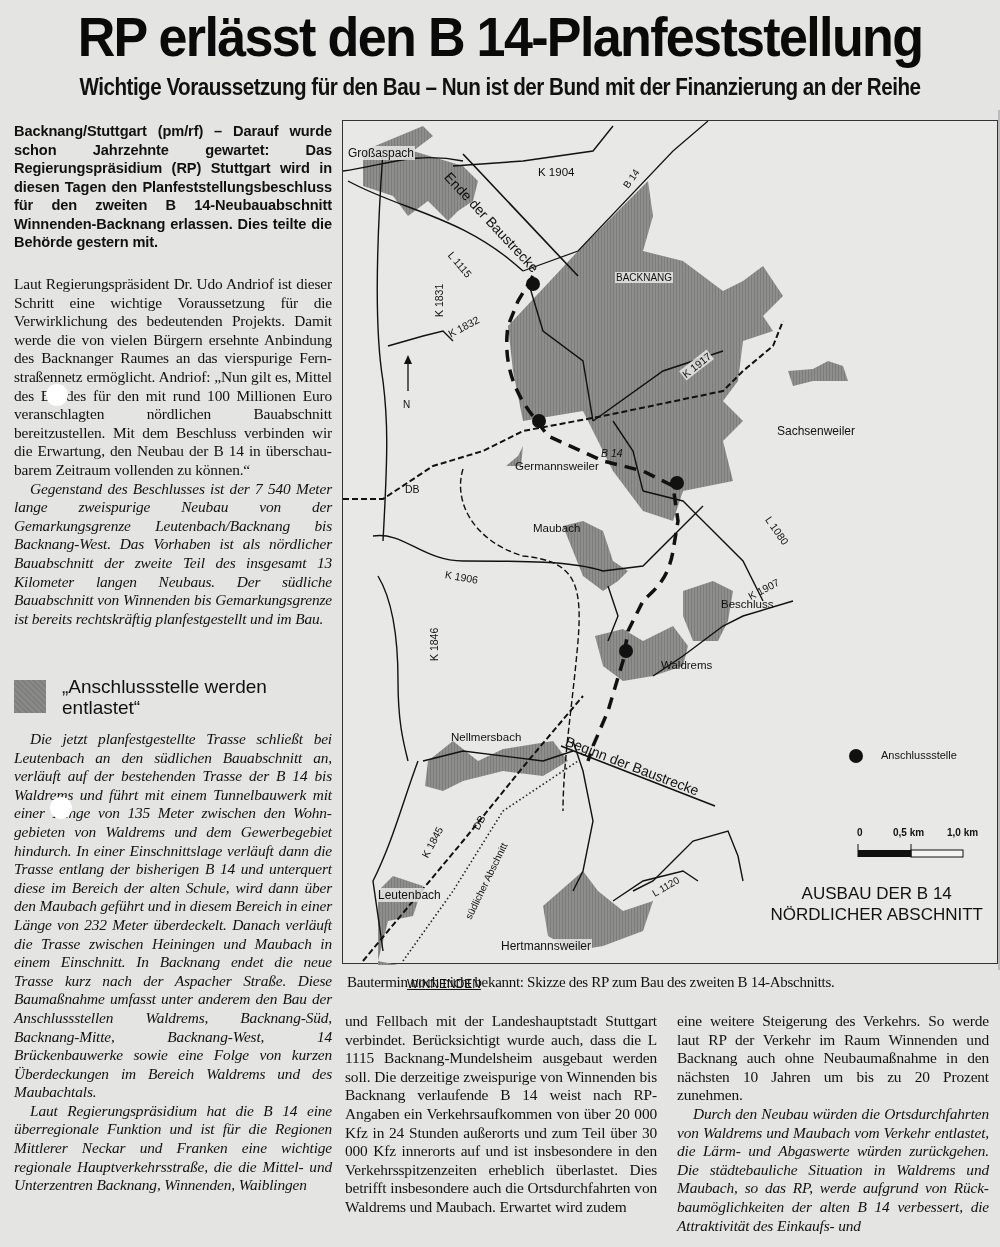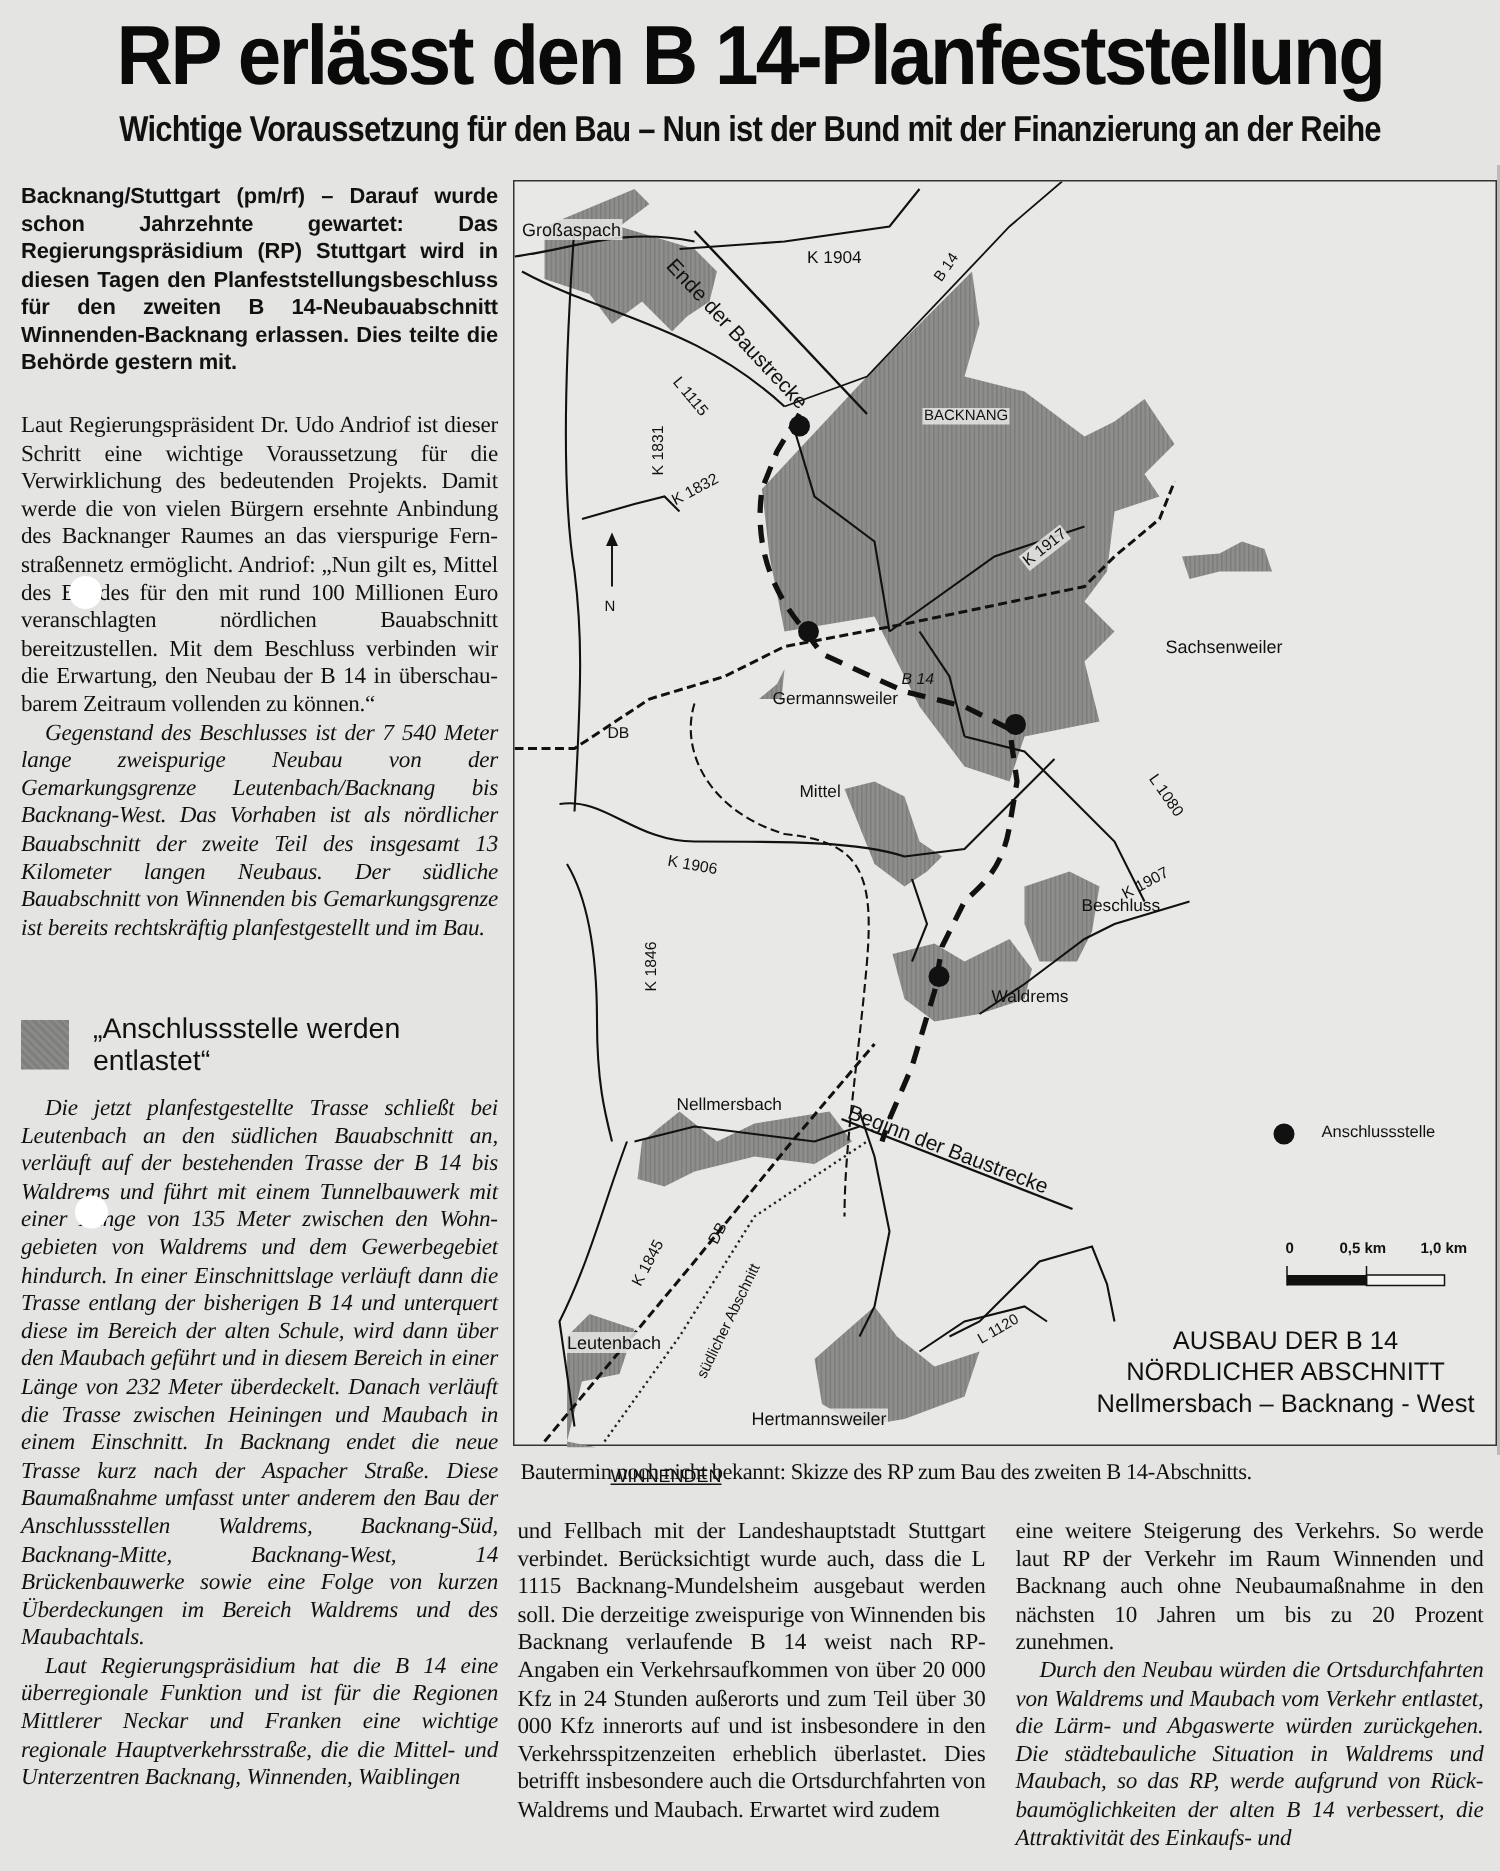--- a/index.html
+++ b/index.html
@@ -191,21 +191,21 @@
   <span class="maplabel place" style="left:228px; top:151px; font-size:10px;margin-left:44px;">BACKNANG</span>
   <span class="maplabel" style="left:90px; top:196px; transform:rotate(-90deg); transform-origin:0 0; font-size:10.5px;">K 1831</span>
   <span class="maplabel" style="left:103px; top:208px; transform:rotate(-28deg); transform-origin:0 0; font-size:10.5px;">K 1832</span>
   <span class="maplabel" style="left:60px; top:278px; font-size:10px;">N</span>
   <span class="maplabel place" style="left:433px; top:259px; font-size:12px;margin-top:44px;">Sachsenweiler</span>
   <span class="maplabel place" style="left:336px; top:238px; transform:rotate(-38deg); font-size:10.5px;">K 1917</span>
   <span class="maplabel" style="left:258px; top:326px; font-size:10.5px; font-style:italic;">B 14</span>
   <span class="maplabel" style="left:172px; top:339px; font-size:11.5px;">Germannsweiler</span>
   <span class="maplabel" style="left:62px; top:362px; font-size:10.5px;">DB</span>
   <span class="maplabel" style="left:430px; top:393px; transform:rotate(55deg); transform-origin:0 0; font-size:10.5px;">L 1080</span>
-  <span class="maplabel" style="left:190px; top:401px; font-size:11.5px;">Mittel</span>
+  <span class="maplabel" style="left:190px; top:401px; font-size:11.5px;">Maubach</span>
   <span class="maplabel" style="left:102px; top:450px; transform:rotate(10deg); font-size:10.5px;">K 1906</span>
   <span class="maplabel" style="left:404px; top:462px; transform:rotate(-28deg); font-size:10.5px;">K 1907</span>
   <span class="maplabel" style="left:378px; top:477px; font-size:11.5px;">Beschluss</span>
 
   <span class="maplabel" style="left:318px; top:538px; font-size:11.5px;">Waldrems</span>
   <span class="maplabel" style="left:85px; top:540px; transform:rotate(-90deg); transform-origin:0 0; font-size:10.5px;">K 1846</span>
   <span class="maplabel" style="left:108px; top:610px; font-size:11.5px;">Nellmersbach</span>
   <span class="maplabel" style="left:226px; top:612px; transform:rotate(21deg); transform-origin:0 0; font-size:14px;">Beginn der Baustrecke</span>
   <span class="maplabel" style="left:76px; top:733px; transform:rotate(-62deg); transform-origin:0 0; font-size:10.5px;">K 1845</span>
   <span class="maplabel" style="left:127px; top:705px; transform:rotate(-62deg); transform-origin:0 0; font-size:10.5px;">DB</span>
@@ -215,21 +215,20 @@
   <span class="maplabel" style="left:64px; top:856px; font-size:12px; text-decoration:underline;">WINNENDEN</span>
   <span class="maplabel place" style="left:157px; top:818px; font-size:12px;">Hertmannsweiler</span>
   <span class="maplabel" style="left:538px; top:628px; font-size:11px;">Anschlussstelle</span>
   <span class="maplabel" style="left:514px; top:706px; font-size:10px; font-weight:bold;">0</span>
   <span class="maplabel" style="left:550px; top:706px; font-size:10px; font-weight:bold;">0,5 km</span>
   <span class="maplabel" style="left:604px; top:706px; font-size:10px; font-weight:bold;">1,0 km</span>
 
   <div class="maptitle">
     <div>AUSBAU DER B 14</div>
     <div>NÖRDLICHER ABSCHNITT</div>
-    <div>Nellmersbach – Backnang - West</div>
   </div>
 </div>
 
 <div class="caption">Bautermin noch nicht bekannt: Skizze des RP zum Bau des zweiten B 14-Abschnitts.</div>
 
 <div class="col body" id="col2">und Fellbach mit der Landeshauptstadt Stuttgart verbindet. Berücksichtigt wurde auch, dass die L 1115 Backnang-Mundels­heim ausgebaut werden soll. Die derzeitige zweispurige von Winnenden bis Backnang verlaufende B 14 weist nach RP-Angaben ein Verkehrsaufkommen von über 20 000 Kfz in 24 Stunden außerorts und zum Teil über 30 000 Kfz innerorts auf und ist ins­besondere in den Verkehrsspitzenzeiten er­heblich überlastet. Dies betrifft insbeson­dere auch die Ortsdurchfahrten von Wald­rems und Maubach. Erwartet wird zudem</div>
 
 <div class="col body" id="col3">
   <p>eine weitere Steigerung des Verkehrs. So werde laut RP der Verkehr im Raum Win­nenden und Backnang auch ohne Neubau­maßnahme in den nächsten 10 Jahren um bis zu 20 Prozent zunehmen.</p>
   <p class="indent">Durch den Neubau würden die Orts­durchfahrten von Waldrems und Maubach vom Verkehr entlastet, die Lärm- und Ab­gaswerte würden zurückgehen. Die städte­bauliche Situation in Waldrems und Mau­bach, so das RP, werde aufgrund von Rück­baumöglichkeiten der alten B 14 verbes­sert, die Attraktivität des Einkaufs- und</p>

